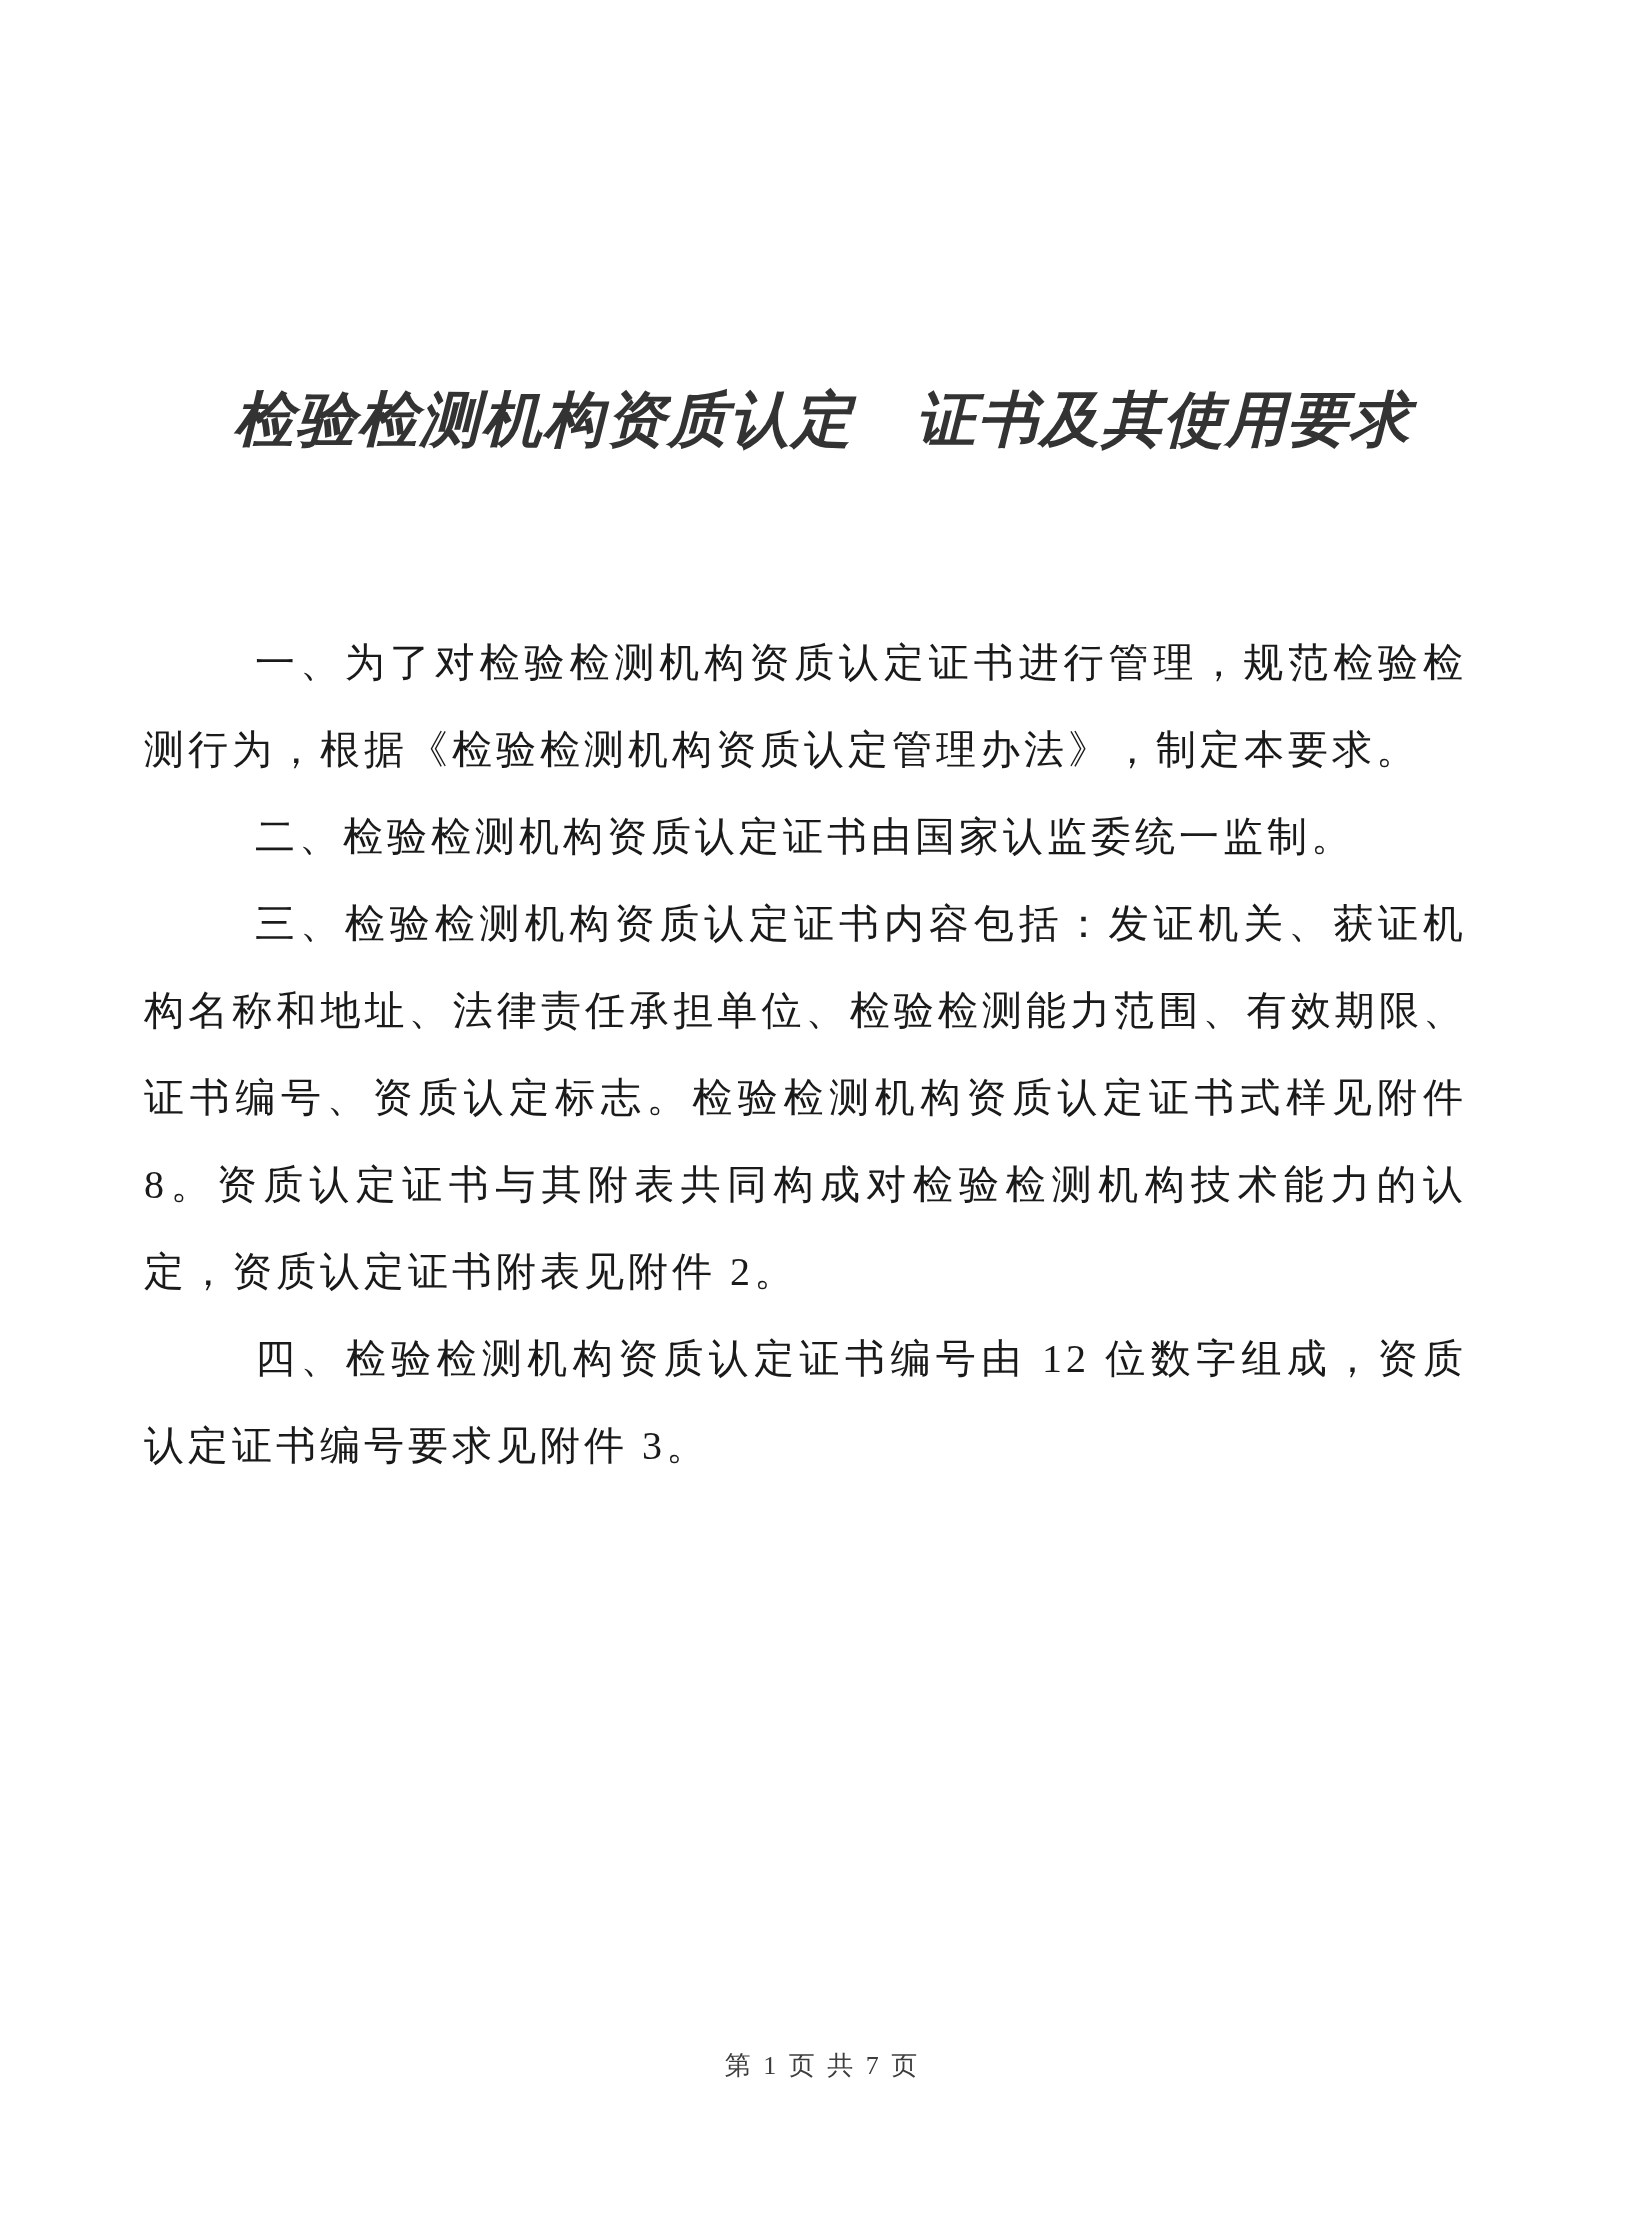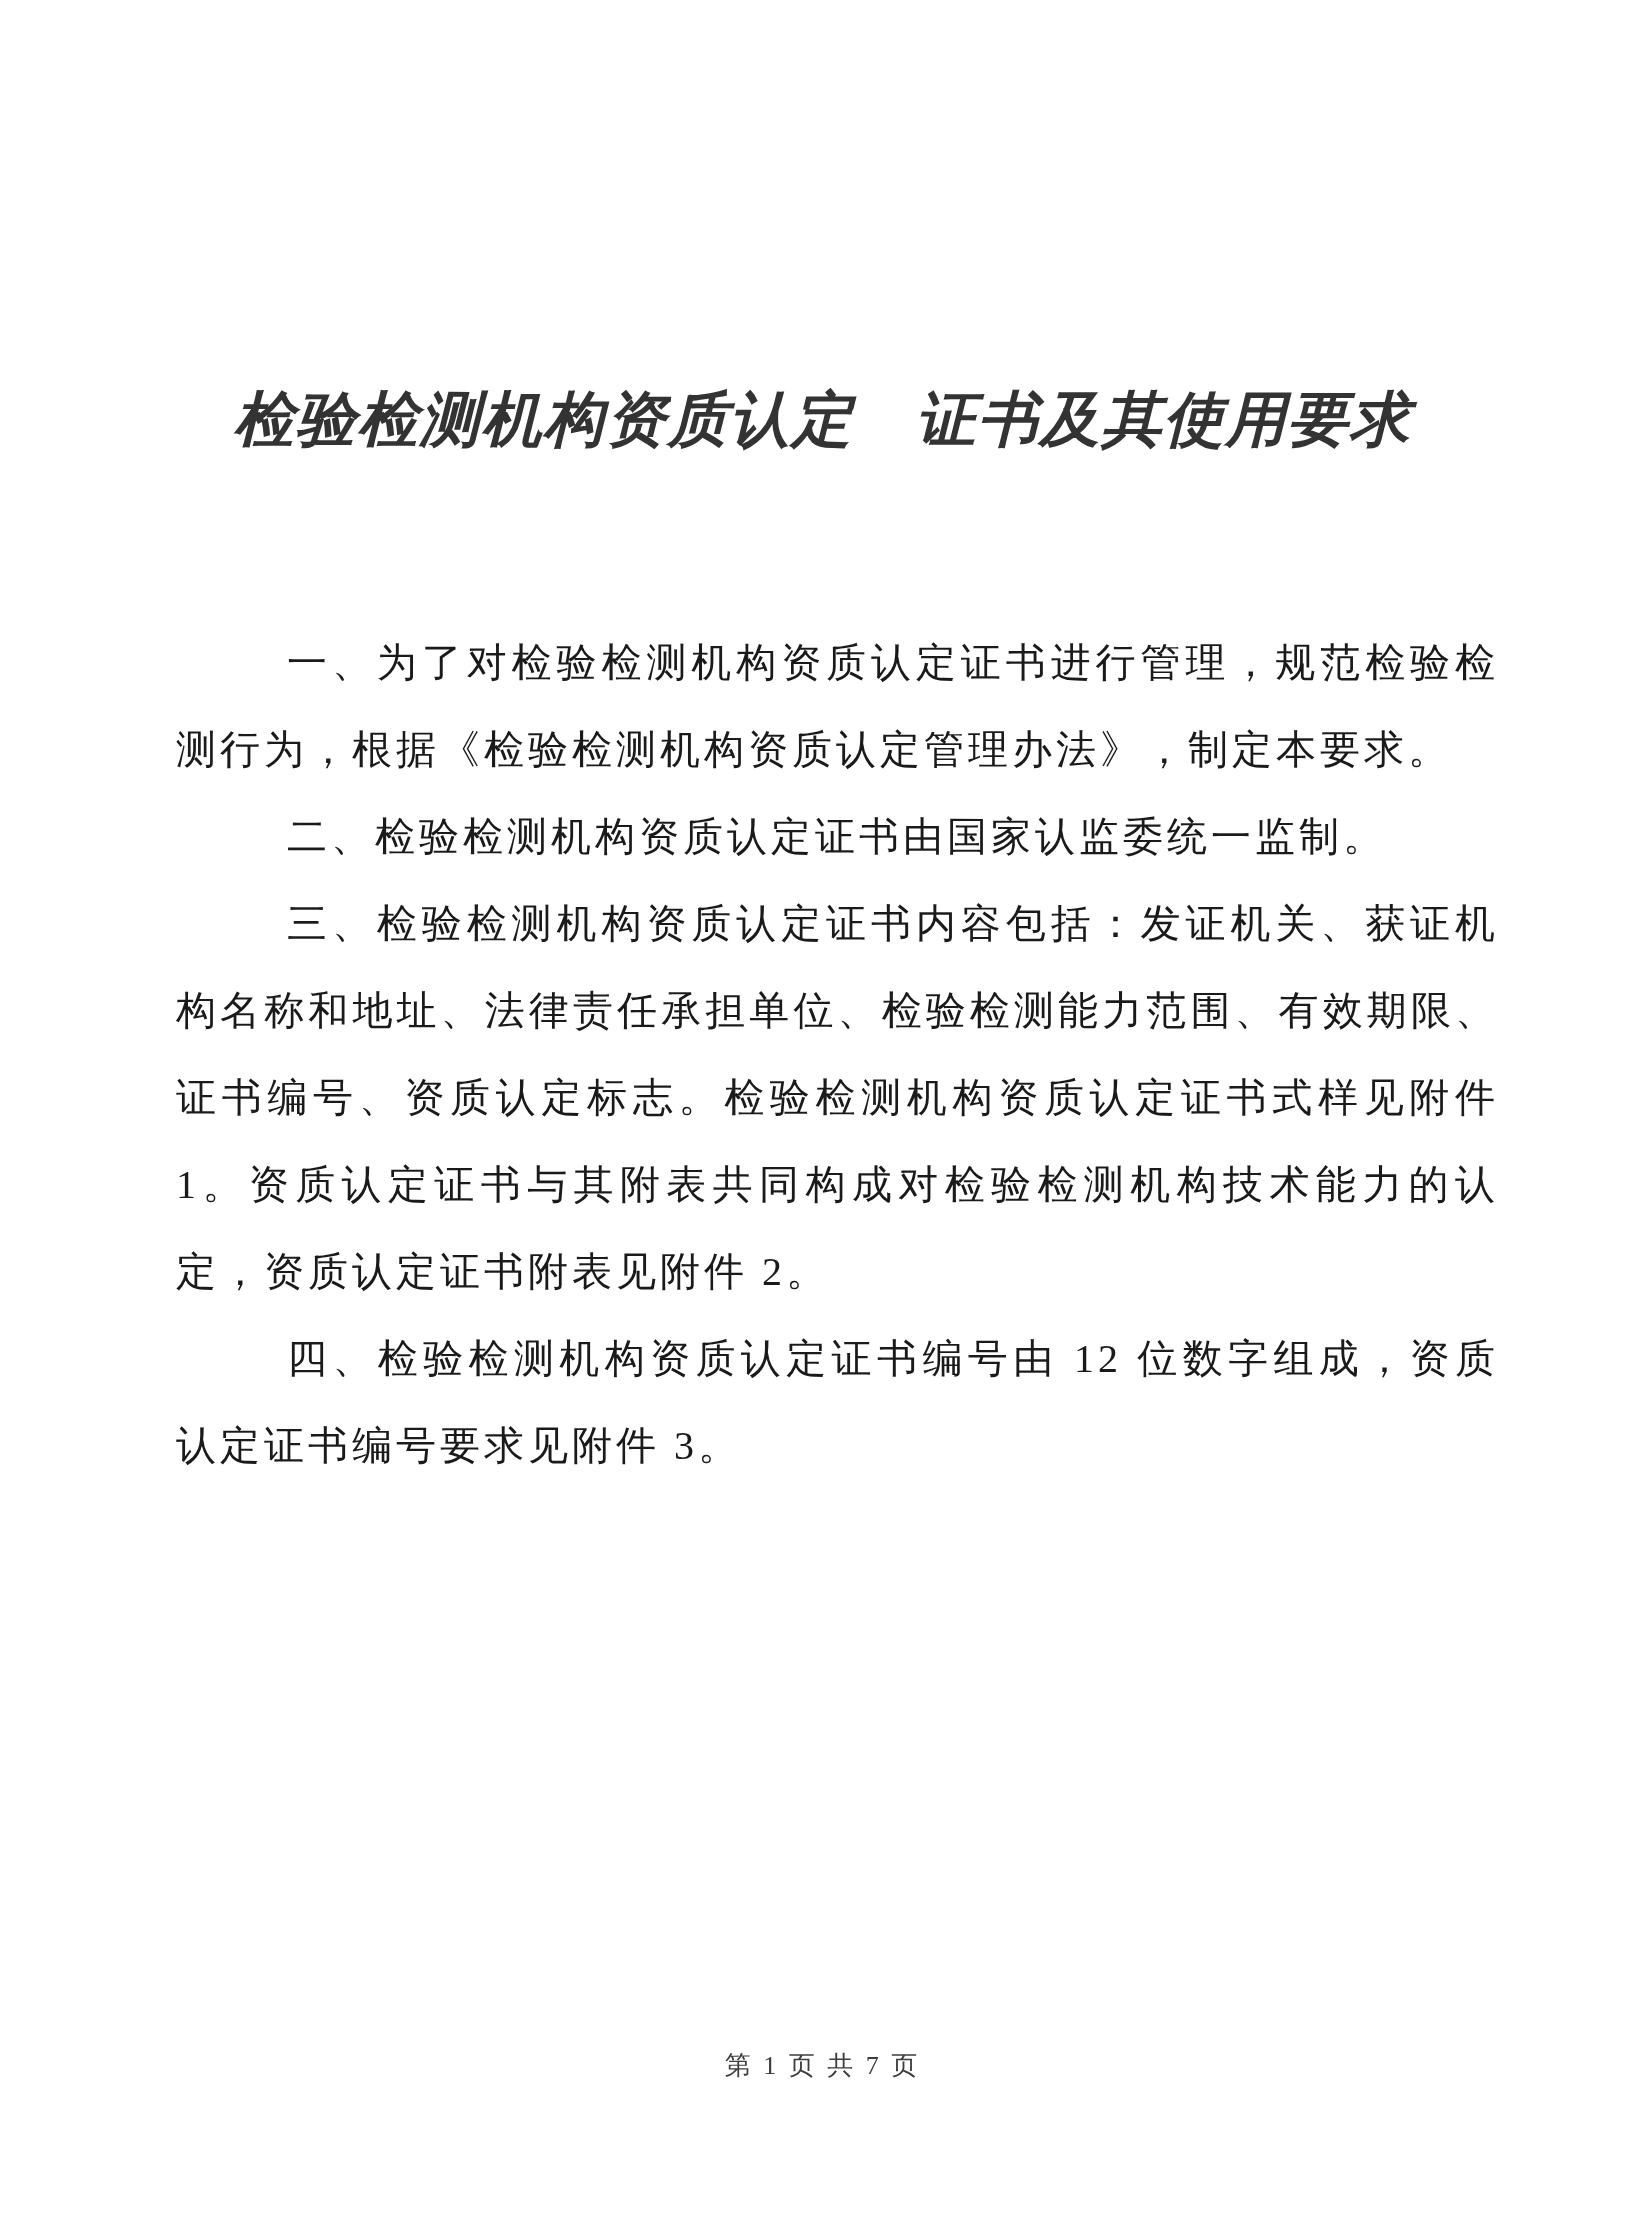--- a/index.html
+++ b/index.html
@@ -29,21 +29,21 @@
     font-weight: 700;
     font-size: 60px;
     letter-spacing: 2px;
     color: #333333;
     white-space: nowrap;
   }
   
   .doc-body {
     position: absolute;
     top: 619px;
-    left: 176px;
+    left: 144px;
     width: 1323px;
     font-size: 40px;
     line-height: 87px;
     letter-spacing: 4px;
     color: #1a1a1a;
     text-align: justify;
     text-justify: inter-character;
   }
   .doc-body p {
     margin: 0;
@@ -64,21 +64,21 @@
 </head>
 <body>
 
 <div class="page">
 
   <h1 class="doc-title">检验检测机构资质认定　证书及其使用要求</h1>
 
   <div class="doc-body">
     <p>一、为了对检验检测机构资质认定证书进行管理，规范检验检测行为，根据《检验检测机构资质认定管理办法》，制定本要求。</p>
     <p>二、检验检测机构资质认定证书由国家认监委统一监制。</p>
-    <p>三、检验检测机构资质认定证书内容包括：发证机关、获证机构名称和地址、法律责任承担单位、检验检测能力范围、有效期限、证书编号、资质认定标志。检验检测机构资质认定证书式样见附件 1。资质认定证书与其附表共同构成对检验检测机构技术能力的认定，资质认定证书附表见附件 2。</p>
+    <p>三、检验检测机构资质认定证书内容包括：发证机关、获证机构名称和地址、法律责任承担单位、检验检测能力范围、有效期限、证书编号、资质认定标志。检验检测机构资质认定证书式样见附件 8。资质认定证书与其附表共同构成对检验检测机构技术能力的认定，资质认定证书附表见附件 2。</p>
     <p>四、检验检测机构资质认定证书编号由 12 位数字组成，资质认定证书编号要求见附件 3。</p>
   </div>
 
   <div class="page-footer">
     <span>第 1 页 共 7 页</span>
   </div>
 
 </div>
 
 

